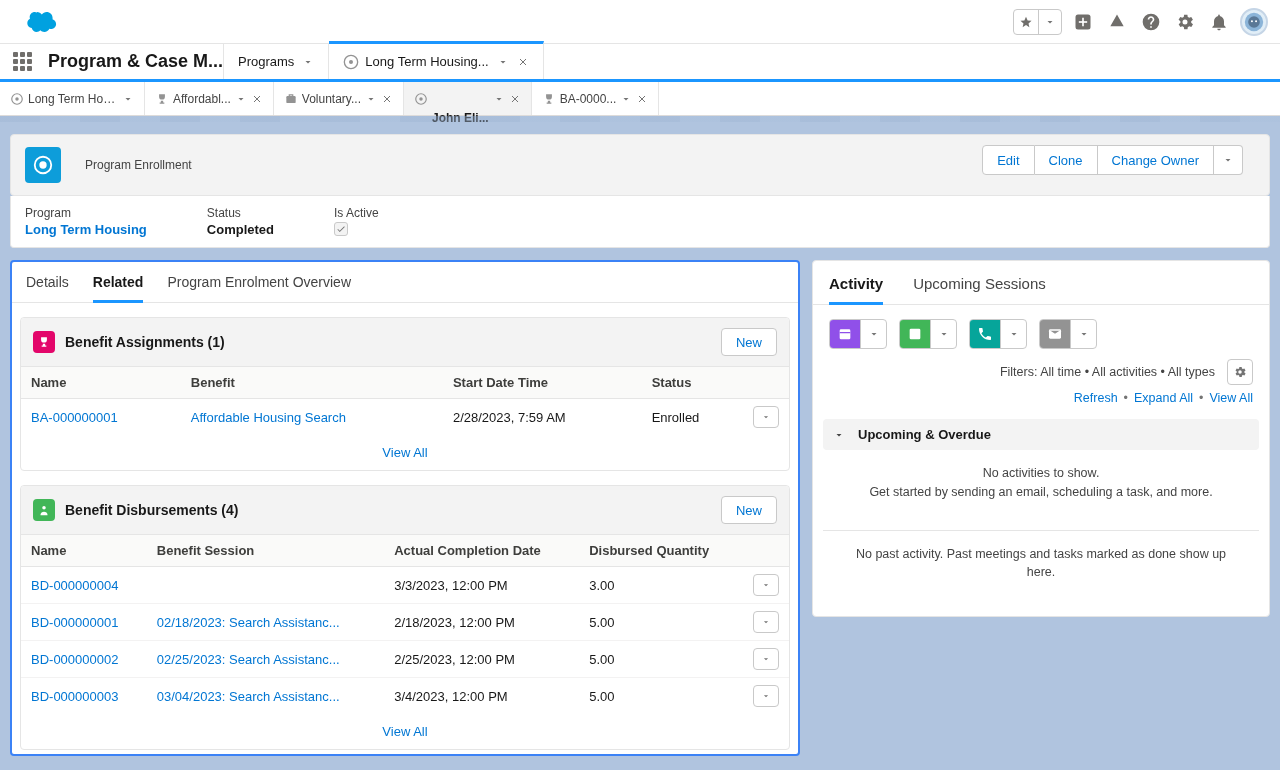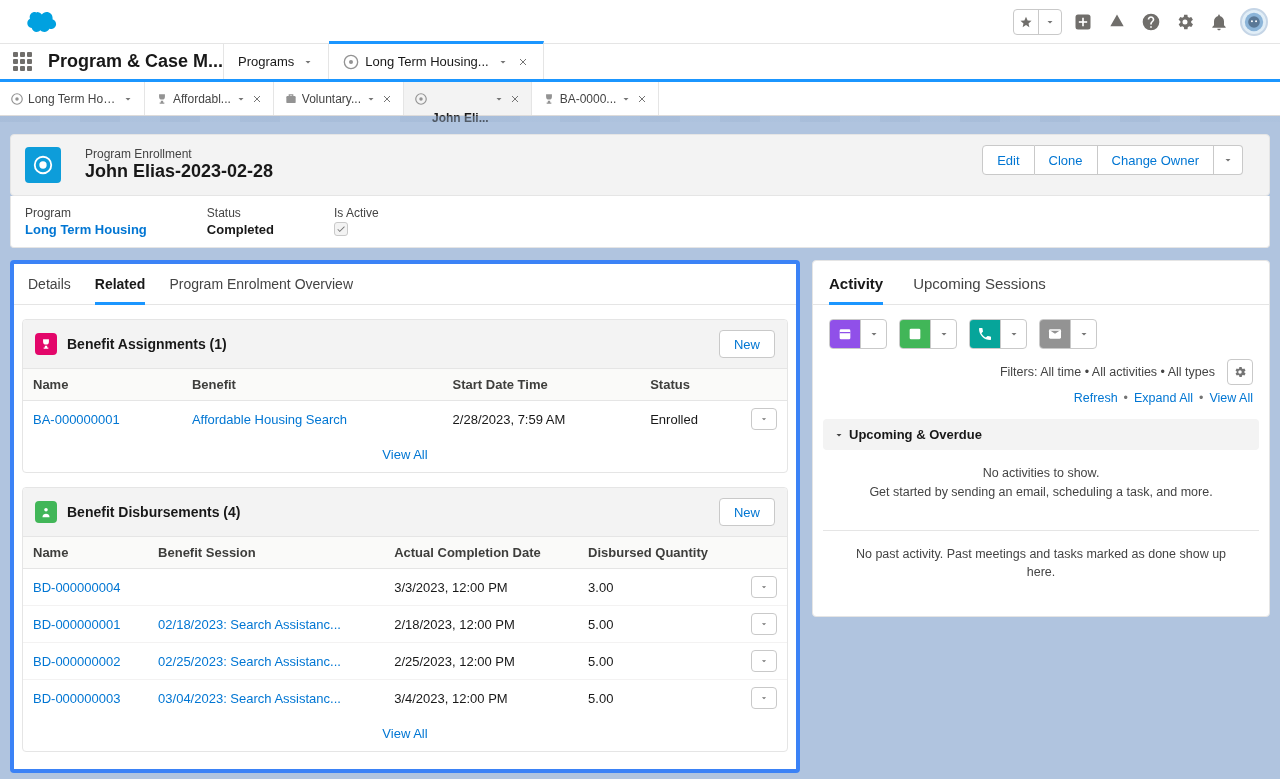--- a/index.html
+++ b/index.html
@@ -60,21 +60,21 @@
 .btn-group .btn:last-child{ border-radius:0 4px 4px 0;}
 .btn-caret{ padding:0 8px;}
 .rh-fields{ background:#fff; border:1px solid #e5e5e5; border-top:none; border-radius:0 0 4px 4px; padding:10px 14px; display:flex; gap:60px;}
 .field-label{ font-size:12px; color:#444; margin-bottom:2px;}
 .field-value{ font-size:13px;font-weight:bold;}
 .checkbox-ro{ width:14px; height:14px; border:1px solid #c9c9c9; border-radius:3px; background:#f3f3f3; display:inline-flex; align-items:center; justify-content:center;}
 .checkbox-ro svg{ width:10px; height:10px; fill:#747474;}
 
 
 .cols{ display:flex; gap:12px; margin-top:12px; align-items:flex-start;}
-.col-main{ flex:1; background:#fff; border:4px solid #3b82f6; border-radius:4px; padding:0 0 17px 0;}
+.col-main{ flex:1; background:#fff; border:2px solid #3b82f6; border-radius:4px; padding:0 0 4px 0;}
 .col-side{ width:458px; background:#fff; border:1px solid #e5e5e5; border-radius:4px; padding:0 0 20px 0;}
 
 
 .inner-tabs{ display:flex; gap:24px; padding:12px 14px 0; border-bottom:1px solid #e5e5e5;}
 .inner-tab{ font-size:14px; color:#444; padding-bottom:10px; cursor:pointer;}
 .inner-tab.active{ color:#181818; font-weight:700; border-bottom:3px solid #1b96ff; margin-bottom:-1px;}
 
 
 .rl-card{ border:1px solid #e5e5e5; border-radius:4px; margin:14px 8px 0;}
 .rl-head{ background:#f3f3f3; padding:10px 12px; display:flex; align-items:center; border-bottom:1px solid #e5e5e5; border-radius:4px 4px 0 0;}
@@ -105,21 +105,21 @@
 .seg-main.purple{ background:#9050e9;}
 .seg-main.green{ background:#41b658;}
 .seg-main.teal{ background:#06a59a;}
 .seg-main.gray{ background:#939393;}
 .seg-main svg{ width:16px; height:16px; fill:#fff;}
 .filters-row{ display:flex; align-items:center; justify-content:flex-end; gap:6px; padding:6px 16px 4px; font-size:12.5px; color:#444;}
 .filters-row .gear{ width:26px; height:26px; border:1px solid #c9c9c9; border-radius:4px; display:flex; align-items:center; justify-content:center; margin-left:6px; cursor:pointer;}
 .filters-row .gear svg{width:14px;height:14px;fill:#747474;}
 .links-row{ display:flex; justify-content:flex-end; gap:6px; padding:2px 16px 10px; font-size:12.5px;}
 .links-row span{ color:#747474;}
-.section-h{ background:#f3f3f3; margin:4px 10px 0; padding:8px 10px; border-radius:4px; display:flex; align-items:center; gap:4px; font-weight:700; font-size:13px;}
+.section-h{ background:#f3f3f3; margin:4px 10px 0; padding:8px 10px; border-radius:4px; display:flex; align-items:center; gap:13px; font-weight:700; font-size:13px;}
 .section-h svg{width:12px;height:12px;fill:#444;}
 .empty-msg{ text-align:center; padding:14px 24px; font-size:12.5px; color:#444; line-height:1.5;}
 .empty-msg.small{ color:#444; border-top:1px solid #e5e5e5; margin:14px 10px 0; padding-top:14px;}
 
 </style>
 </head>
 <body>
 
 <div class="global-header">
   <div class="logo">
@@ -285,21 +285,20 @@
     <div class="record-header">
       <div class="rh-top">
         <div class="rh-icon">
           <svg viewBox="0 0 24 24">
               <circle cx="12" cy="12" r="9" fill="none" stroke="#fff" stroke-width="2"></circle>
               <circle cx="12" cy="12" r="4" fill="#fff"></circle>
             </svg>
         </div>
         <div class="rh-info">
           <div class="type">Program Enrollment</div>
-          <div class="title">John Elias-2023-02-28</div>
         </div>
       </div>
       <div class="rh-actions btn-group">
         <button class="btn">Edit</button>
         <button class="btn">Clone</button>
         <button class="btn">Change Owner</button>
         <button class="btn btn-caret">
             <svg class="small-ico" viewBox="0 0 24 24">
               <path d="M7 10l5 5 5-5z"></path>
             </svg>

